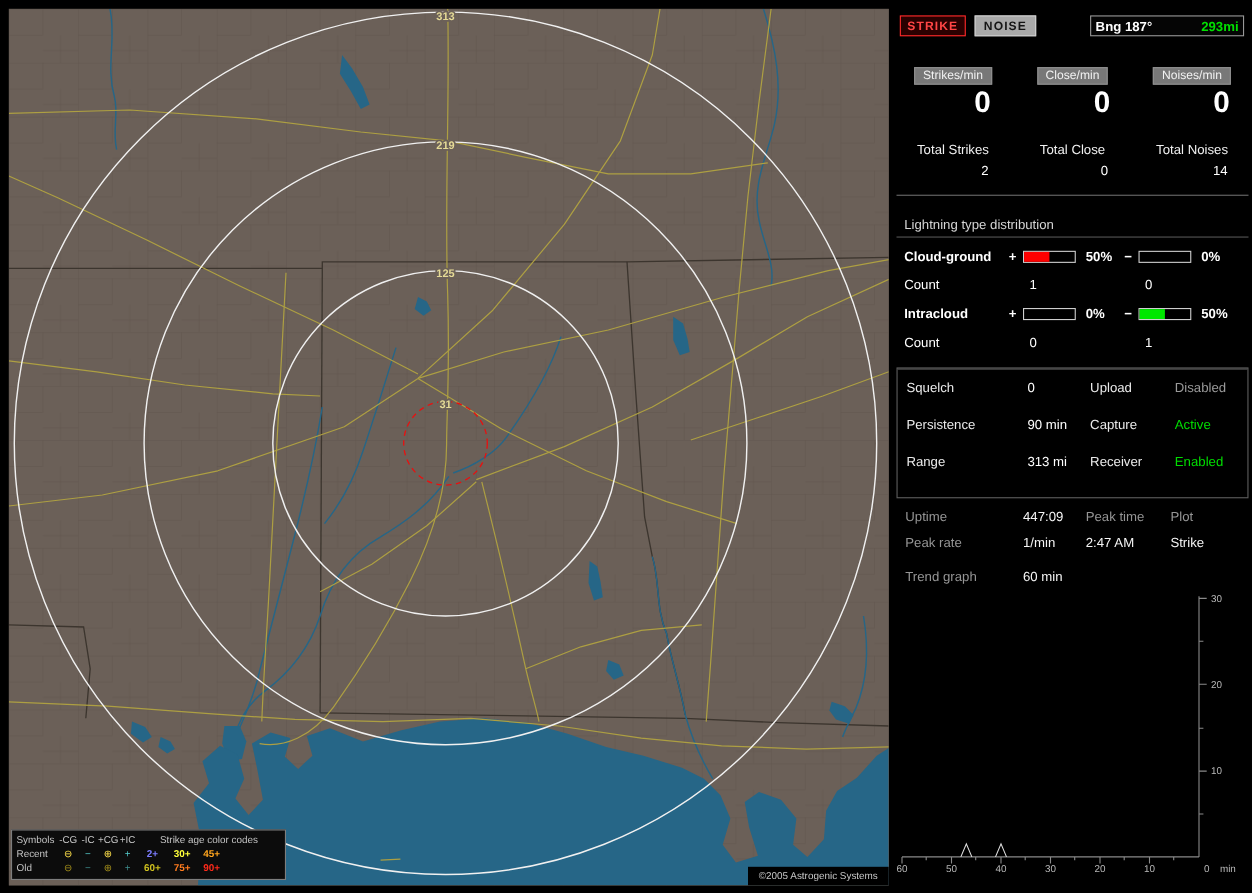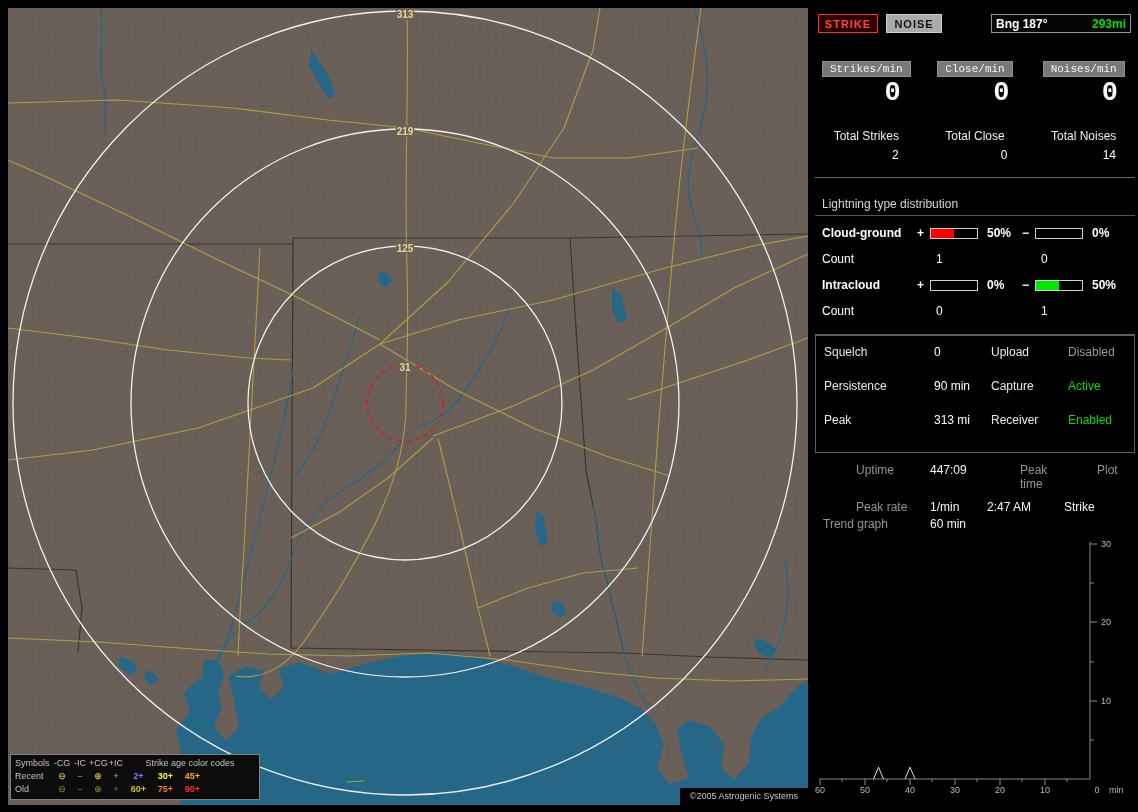--- a/index.html
+++ b/index.html
@@ -41,21 +41,21 @@
   .btn-noise  { width:56px; background:#a9a9a9; border:1px solid #cfcfcf;
                 color:#151515; font-weight:bold; font-size:11px; letter-spacing:1px;
                 font-family:"Liberation Sans",sans-serif; cursor:pointer; }
   .bng-box { margin-left:auto; width:140px; border:1px solid #989898; background:#050505;
              display:flex; align-items:center; justify-content:space-between;
              padding:0 4px; font-size:12px; font-weight:bold; }
   .bng-label { color:#fff; }
   .bng-dist  { color:#00e000; }
 
   .rate-row { position:absolute; top:61px; left:0; right:0; display:flex; }
-  .rate-col { flex:1; display:flex; flex-direction:column; align-items:center;font-family:Liberation Mono, monospace; }
+  .rate-col { flex:1; display:flex; flex-direction:column; align-items:center; }
   .chip { background:#787878; color:#f2f2f2; font-size:11px; padding:1px 7px;
           border:1px solid #8f8f8f; cursor:default; }
   .big-zero { font-size:27px; font-weight:bold; color:#fff; margin-top:2px;
               align-self:flex-end; margin-right:20px; line-height:28px; }
 
   .totals-row { position:absolute; top:129px; left:0; right:0; display:flex; }
   .total-col { flex:1; display:flex; flex-direction:column; align-items:center;
                font-size:12px; color:#f0f0f0; }
   .tvalue { margin-top:5px; align-self:flex-end; margin-right:22px; color:#fff; }
 
@@ -80,21 +80,21 @@
   .datetime { padding:6px 8px 5px; font-size:15px; font-weight:bold; color:#00ee00;
               letter-spacing:0.5px; }
   .date-sep { border-top:1px solid #5e5e5e; }
   .status-grid { display:grid; grid-template-columns:110px 57px 77px 1fr;
                  padding:9px 8px 0; row-gap:20px; font-size:12px; }
   .sg-label { color:#eaeaea; } .sg-value { color:#fff; }
   .dim { color:#9a9a9a; } .green { color:#00dd00; }
 
   .uptime-grid { position:absolute; top:463px; left:11px; right:4px; display:grid;
                  grid-template-columns:107px 57px 77px 1fr; row-gap:9px; font-size:12px; }
-  .u-label { color:#959595;margin-left:33px; } .u-value { color:#f5f5f5; }
+  .u-label { color:#959595; } .u-value { color:#f5f5f5; }
 
   .trend-row { position:absolute; top:517px; left:11px; display:grid;
                grid-template-columns:107px auto; font-size:12px; }
   .trend-row .lbl { color:#959595; } .trend-row .val { color:#f5f5f5; }
 
   svg.trend { position:absolute; top:534px; left:0; }
   .spike { stroke:#e0e0e0; fill:none; stroke-width:1; }
   .axis  { stroke:#8a8a8a; stroke-width:1; }
   .axis-labels { fill:#b8b8b8; font-size:9px; font-family:"Liberation Sans",sans-serif; }
 
@@ -328,21 +328,21 @@
         <span class="sg-label">Squelch</span>
         <span class="sg-value">0</span>
         <span class="sg-label">Upload</span>
         <span class="sg-value dim">Disabled</span>
 
         <span class="sg-label">Persistence</span>
         <span class="sg-value">90 min</span>
         <span class="sg-label">Capture</span>
         <span class="sg-value green">Active</span>
 
-        <span class="sg-label">Peak</span>
+        <span class="sg-label">Range</span>
         <span class="sg-value">313 mi</span>
         <span class="sg-label">Receiver</span>
         <span class="sg-value green">Enabled</span>
       </div>
     </div>
 
     <div class="uptime-grid">
       <span class="u-label">Uptime</span>
       <span class="u-value">447:09</span>
       <span class="u-label">Peak time</span>

